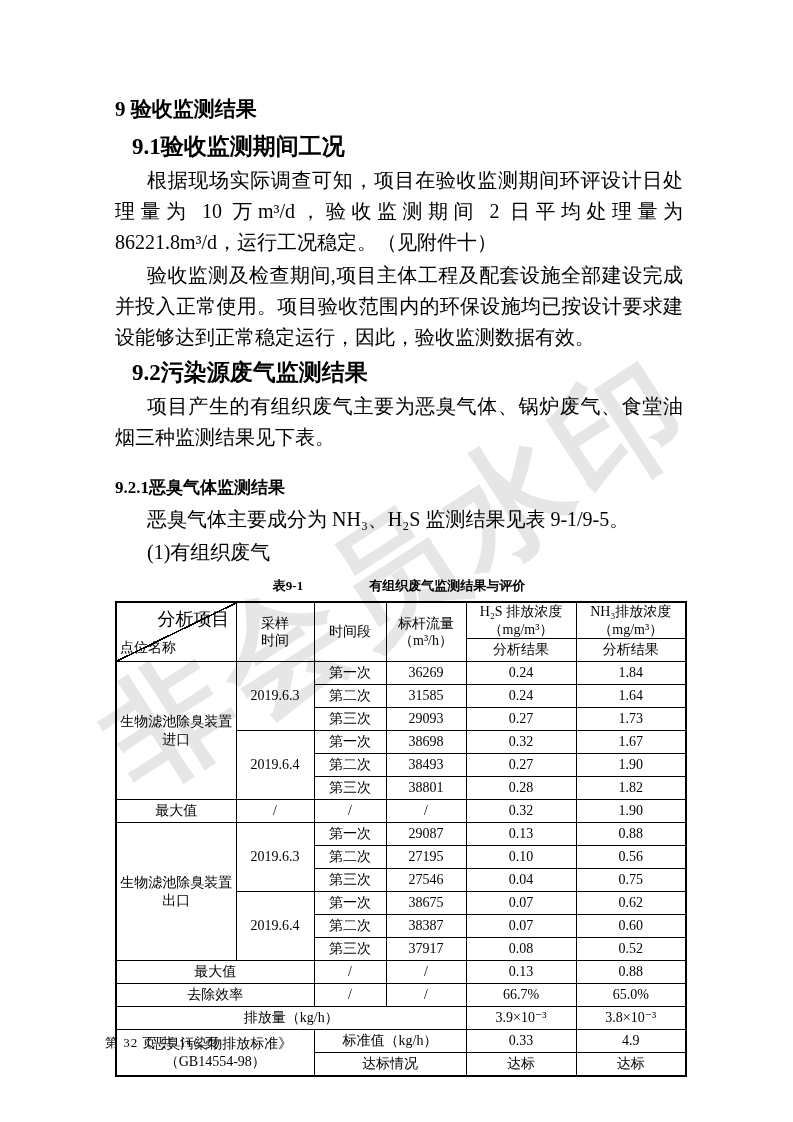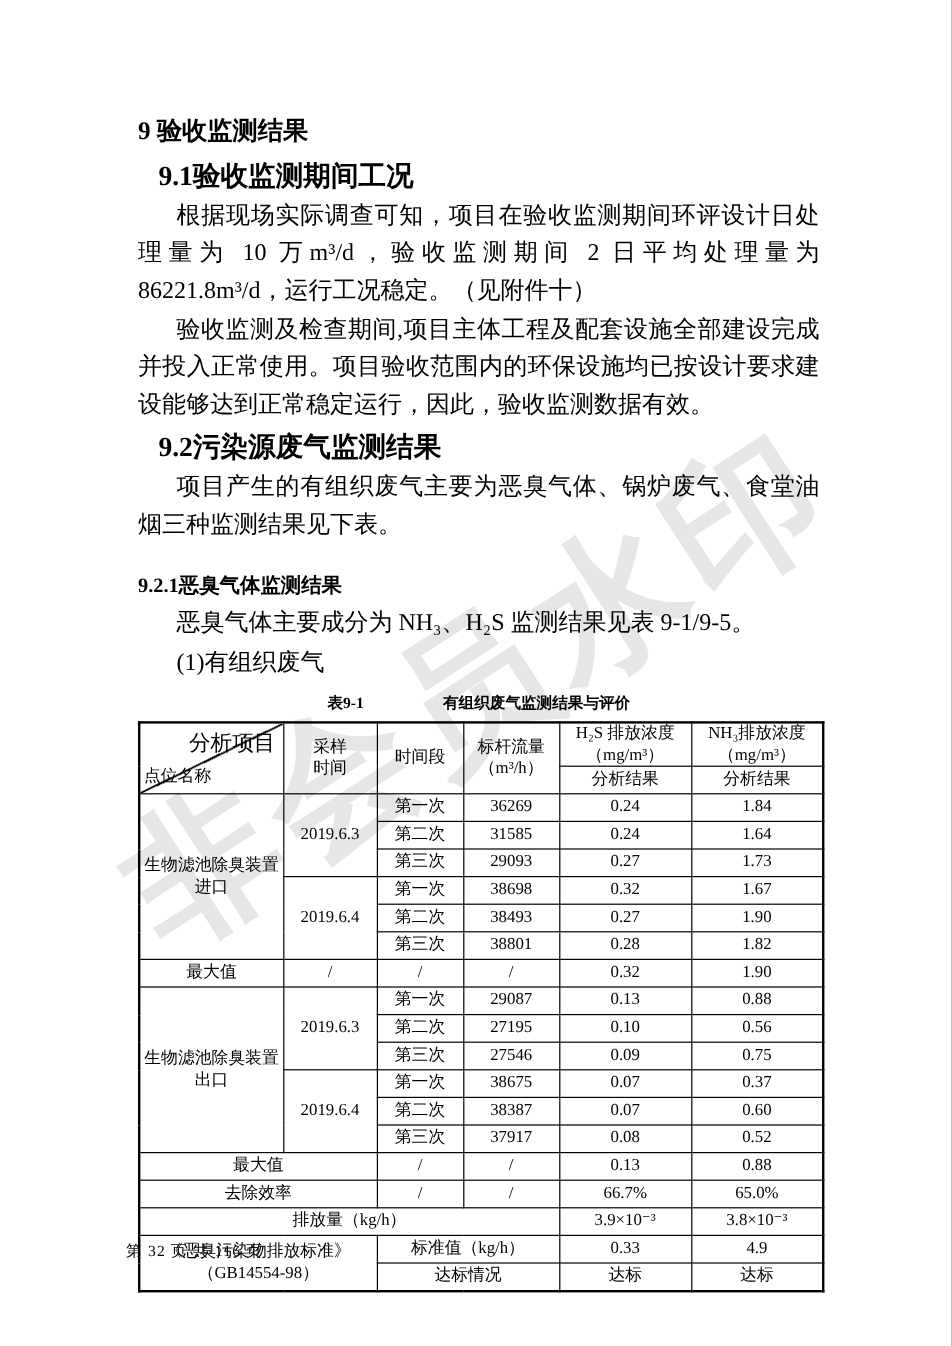--- a/index.html
+++ b/index.html
@@ -176,29 +176,29 @@
         </tr>
         <tr>
           <td>第二次</td>
           <td>27195</td>
           <td>0.10</td>
           <td>0.56</td>
         </tr>
         <tr>
           <td>第三次</td>
           <td>27546</td>
-          <td>0.09</td>
+          <td>0.04</td>
           <td>0.75</td>
         </tr>
         <tr>
           <td rowspan="3">2019.6.4</td>
           <td>第一次</td>
           <td>38675</td>
           <td>0.07</td>
-          <td>0.37</td>
+          <td>0.62</td>
         </tr>
         <tr>
           <td>第二次</td>
           <td>38387</td>
           <td>0.07</td>
           <td>0.60</td>
         </tr>
         <tr>
           <td>第三次</td>
           <td>37917</td>

